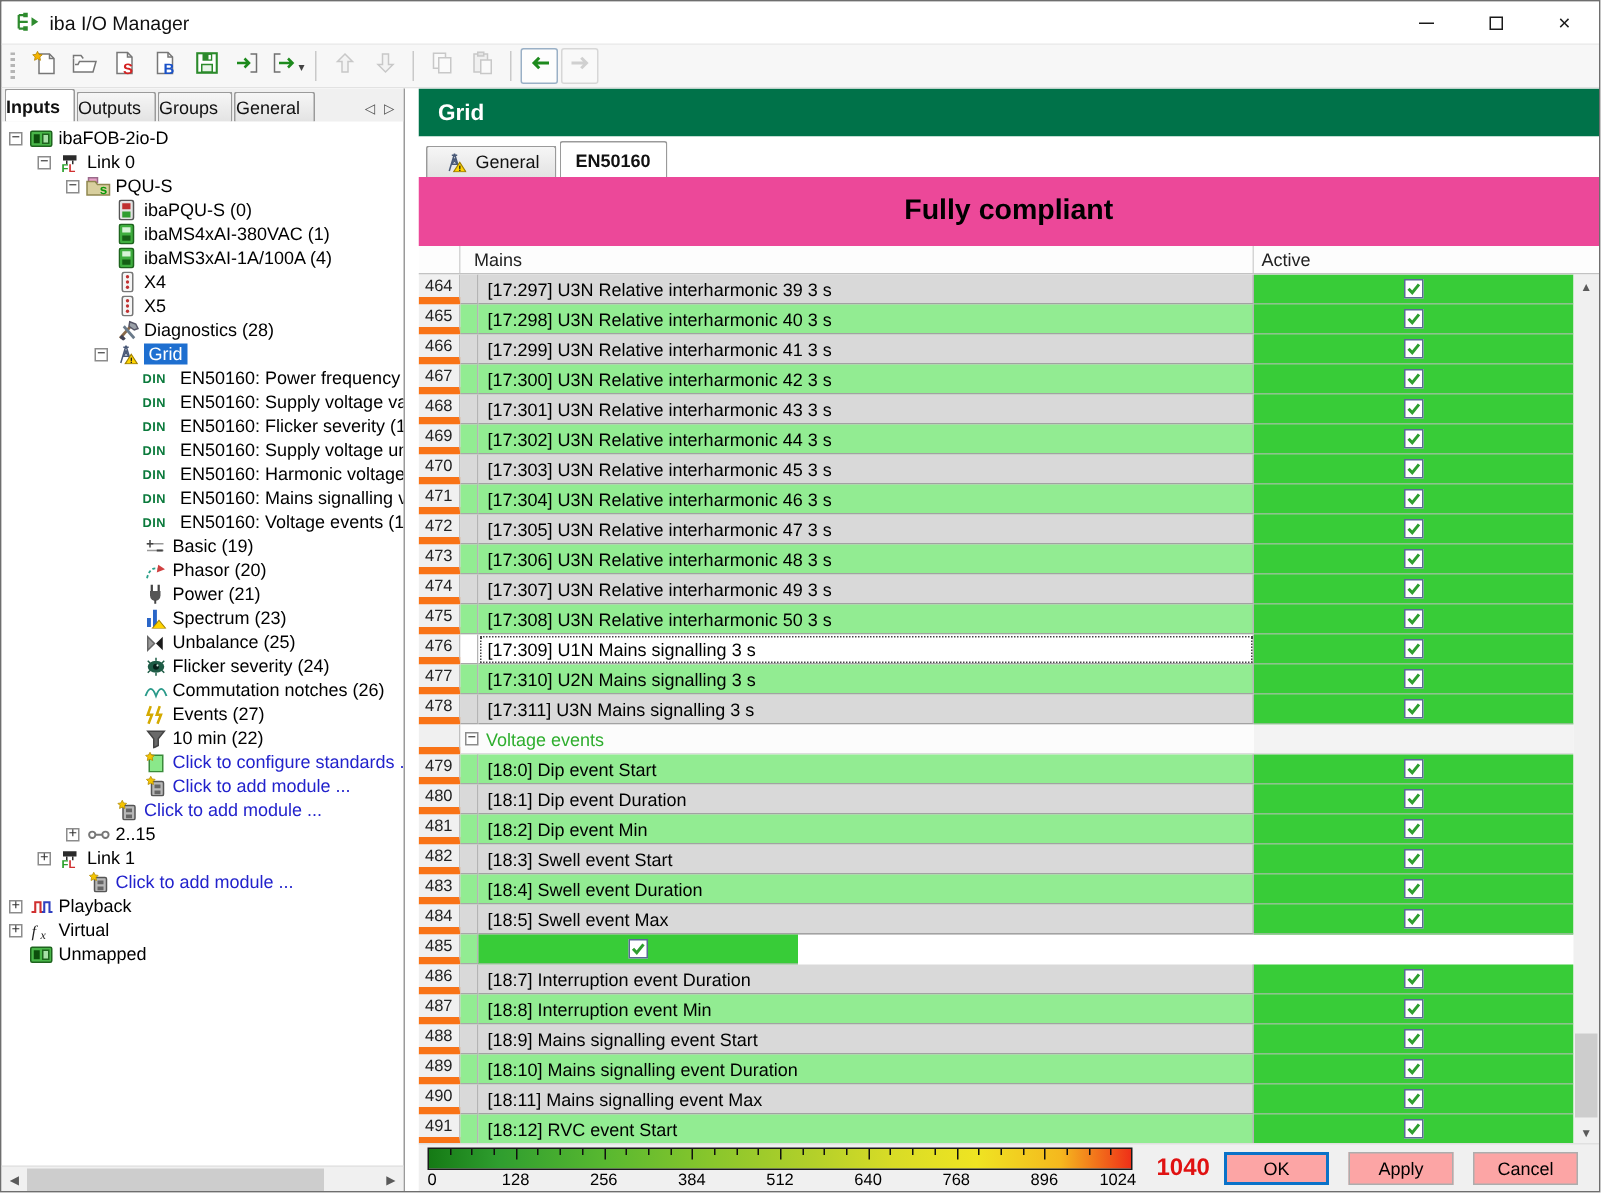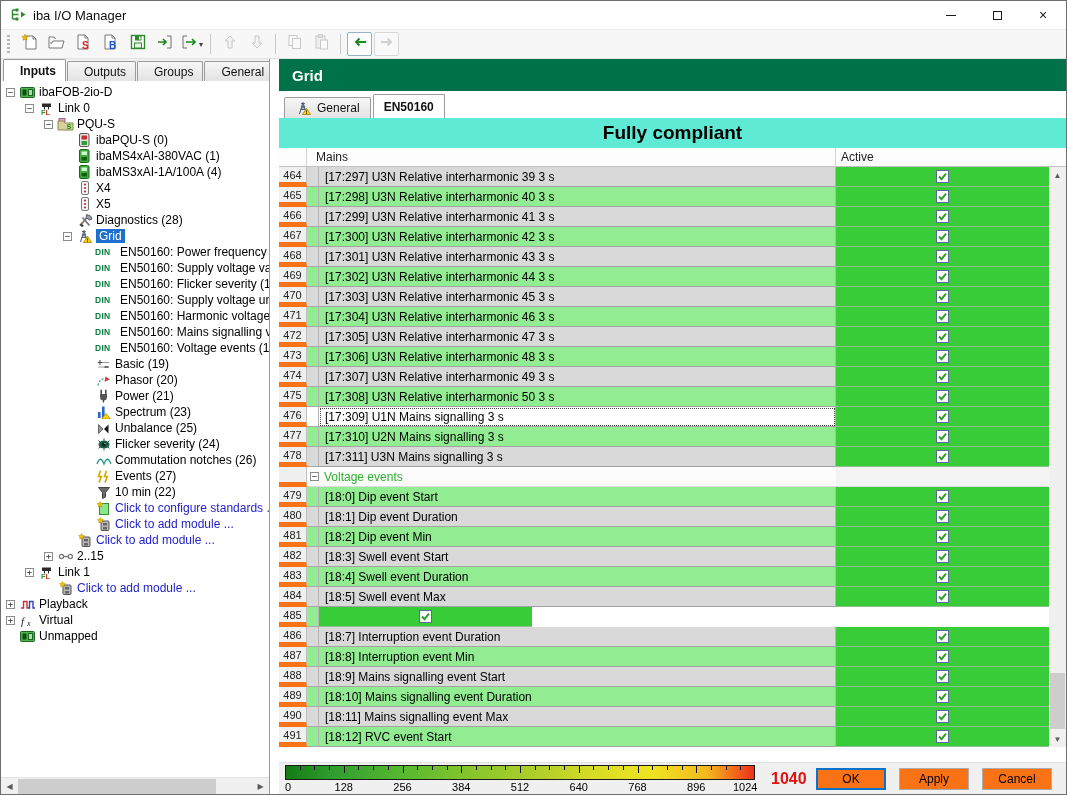--- a/index.html
+++ b/index.html
@@ -26,21 +26,21 @@
   .tb-framed{border:1px solid #9ab0c6;background:#fdfdfd;}
 
   
   .content{display:flex;height:735px;}
   .sidebar{width:269px;background:#fff;border-right:1px solid #9a9a9a;display:flex;flex-direction:column;overflow:hidden;}
   .splitter{width:9px;background:#ffffff;}
   .main{flex:1;background:#fff;display:flex;flex-direction:column;overflow:hidden;}
 
   
   .side-tabs{height:22px;background:#f0f0f0;display:flex;align-items:flex-end;padding-left:2px;flex:none;}
-  .side-tab{height:20px;padding:3px 9px 2px 16px;border:1px solid #9a9a9a;border-bottom:none;background:linear-gradient(#f6f6f6,#e3e3e3);margin-right:1px;border-radius:2px 2px 0 0;font-size:12px;color:#111;}
+  .side-tab{height:20px;padding:3px 9px 2px 0;border:1px solid #9a9a9a;border-bottom:none;background:linear-gradient(#f6f6f6,#e3e3e3);margin-right:1px;border-radius:2px 2px 0 0;font-size:12px;color:#111;}
   .side-tab.active{background:#fff;font-weight:bold;height:22px;padding-top:4px;}
   .tab-scroll{margin-left:auto;display:flex;gap:6px;color:#555;font-size:9px;padding:0 6px 4px 0;}
 
   
   .tree{flex:1;overflow:hidden;padding-top:3px;}
   .tree-row{height:16px;display:flex;align-items:center;white-space:nowrap;overflow:hidden;}
   .expander{width:9px;height:9px;flex:none;border:1px solid #8c8c8c;background:#fff;color:#333;font-size:9px;line-height:7px;text-align:center;margin-right:4px;font-family:"DejaVu Sans Mono",monospace;}
   .exp-blank{width:13px;flex:none;}
   .tree-icon{width:17px;flex:none;display:inline-flex;justify-content:center;margin-right:3px;}
   .din-icon{width:23px;flex:none;font-size:8.5px;font-weight:bold;color:#0b7a3c;margin-right:2px;letter-spacing:.3px;}
@@ -53,21 +53,21 @@
   .h-arrow{width:17px;text-align:center;color:#5a5a5a;font-size:8px;}
   .h-track{flex:1;height:17px;position:relative;}
   .h-thumb{position:absolute;left:0;top:1px;height:15px;width:198px;background:#cdcdcd;}
 
   
   .main-header{height:32px;flex:none;background:#007249;color:#fff;font-weight:bold;font-size:15px;display:flex;align-items:center;padding-left:13px;}
   .main-tabs{height:27px;flex:none;background:#fff;display:flex;align-items:flex-end;padding-left:5px;}
   .main-tab{height:21px;display:flex;align-items:center;padding:2px 10px;border:1px solid #9a9a9a;border-bottom:none;background:linear-gradient(#f6f6f6,#e3e3e3);margin-right:2px;border-radius:2px 2px 0 0;font-size:12px;color:#111;}
   .main-tab.active{background:#fff;font-weight:bold;height:24px;}
   .main-tab .tree-icon{margin-right:5px;}
-  .banner{height:30px;flex:none;background:#5eead4;display:flex;align-items:center;justify-content:center;font-size:19px;font-weight:bold;color:#000;}
+  .banner{height:46px;flex:none;background:#ec4899;display:flex;align-items:center;justify-content:center;font-size:19px;font-weight:bold;color:#000;}
 
   
   .table-wrap{flex:1;position:relative;overflow:hidden;display:flex;flex-direction:column;}
   .thead{height:19px;flex:none;display:flex;border-bottom:1px solid #c2c2c2;font-size:12px;color:#222;background:#fdfdfd;}
   .th-num{width:28px;border-right:1px solid #d5d5d5;}
   .th-name{flex:1;display:flex;align-items:center;padding-left:9px;border-right:1px solid #d5d5d5;}
   .th-active{width:230px;display:flex;align-items:center;padding-left:5px;}
   .trow{height:20px;display:flex;margin-right:17px;flex:none;}
   .numcell{width:28px;background:#f0f0f0;border-right:1px solid #c0c0c0;border-bottom:5px solid #f97316;font-size:11px;color:#222;display:flex;align-items:center;justify-content:center;}
   .gutter{width:12px;border-right:1px solid #b4b4b4;border-bottom:1px solid #a8a8a8;}
@@ -92,21 +92,21 @@
 
   
   .footer{height:32px;flex:none;background:#f0f0f0;display:flex;align-items:center;padding-left:6px;border-top:1px solid #e0e0e0;}
   .scale{position:relative;width:470px;height:31px;flex:none;}
   .scale-bar{position:absolute;left:0;top:2px;width:470px;height:15px;border:1px solid #1a1a1a;background:linear-gradient(to right,#157a15,#2f9e2f 10%,#58b830 25%,#88c62c 40%,#b4d02a 55%,#d8dc26 66%,#efe422 78%,#f5b81e 90%,#ef3018 100%);}
   .tick{position:absolute;top:3px;width:1px;height:4px;background:#111;}
   .tick.major{height:7px;}
   .tick-label{position:absolute;top:18px;font-size:11px;color:#000;transform:translateX(-50%);}
   .footer-value{color:#e01212;font-weight:bold;font-size:16px;margin-left:16px;}
   .footer-buttons{margin-left:auto;display:flex;gap:13px;margin-right:14px;}
-  .btn{width:70px;height:22px;background:#f97316;border:1px solid #adadad;font-size:12px;display:flex;align-items:center;justify-content:center;color:#000;}
+  .btn{width:70px;height:22px;background:#fca5a5;border:1px solid #adadad;font-size:12px;display:flex;align-items:center;justify-content:center;color:#000;}
   .btn.focused{border:2px solid #0a72c8;}
 </style>
 </head>
 <body>
 
 <div class="window">
 
   <div class="titlebar">
     <span class="app-icon">
       <svg width="17" height="16" viewBox="0 0 17 16">

